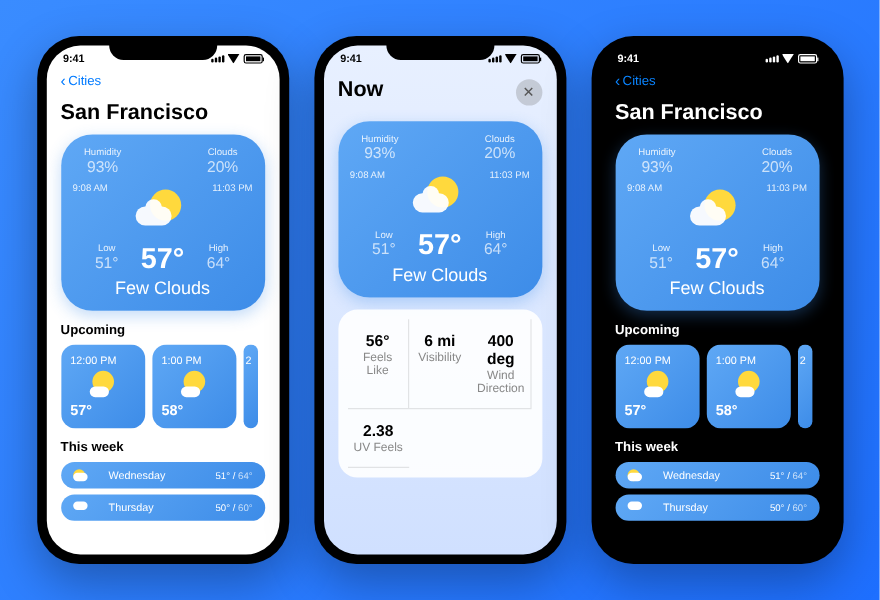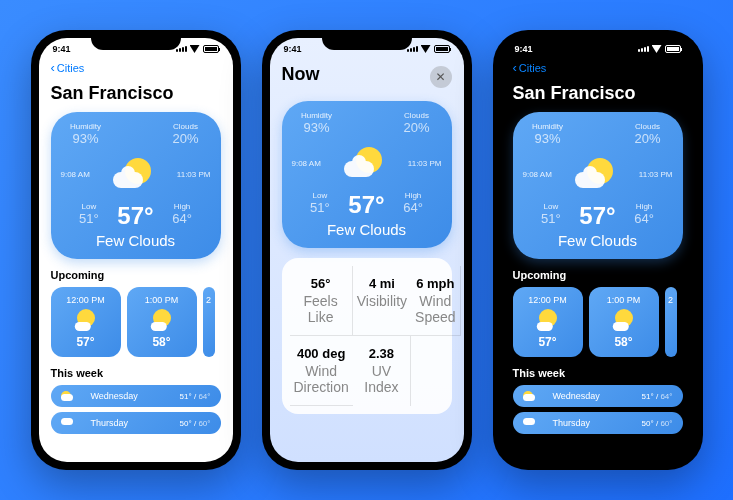--- a/index.html
+++ b/index.html
@@ -29,52 +29,52 @@
 .light .title{color:#000}
 .dark .title{color:#fff}
 .blur .title{color:#000}
 .now-hdr{display:flex;justify-content:space-between;align-items:center;margin:4px 0 8px}
 .closebtn{width:22px;height:22px;background:rgba(120,120,120,.3);border-radius:50%;display:flex;align-items:center;justify-content:center;color:#555;font-size:12px}
 .card{background:linear-gradient(135deg,#5fa8f5,#3d8ce8);border-radius:26px;padding:10px;color:#fff;box-shadow:0 4px 12px rgba(61,140,232,.3)}
 .row3{display:flex;justify-content:space-between;text-align:center}
 .stat{flex:1}
 .stat .lbl{font-size:8px;opacity:.85}
 .stat .val{font-size:13px;opacity:.7}
-.midrow{display:flex;justify-content:space-between;align-items:center;margin:6px 0}
+.midrow{display:flex;justify-content:space-between;margin:6px 0}
 .sun{width:44px;height:44px;position:relative}
 .sunbody{width:26px;height:26px;background:#ffd93d;border-radius:50%;position:absolute;right:4px;top:6px}
 .cloud{width:30px;height:16px;background:#fff;border-radius:10px;position:absolute;left:2px;bottom:8px;opacity:.95}
 .cloud::before{content:'';position:absolute;width:14px;height:14px;background:#fff;border-radius:50%;top:-6px;left:8px}
 .time{font-size:8px;opacity:.85}
 .temp{font-size:24px;font-weight:600;text-align:center}
 .cond{text-align:center;font-size:15px;margin-top:2px}
 .sect{font-size:11px;font-weight:700;margin:10px 0 6px}
 .light .sect{color:#000}
 .dark .sect{color:#fff}
 .hrow{display:flex;gap:6px;overflow:hidden}
-.hcard{background:linear-gradient(135deg,#5fa8f5,#3d8ce8);border-radius:12px;padding:8px;color:#fff;min-width:70px;text-align:center}
+.hcard{background:linear-gradient(135deg,#5fa8f5,#3d8ce8);border-radius:12px;padding:8px;color:#fff;min-width:70px;text-align:left}
 .hcard.partial{min-width:12px;padding:8px 2px}
 .hcard .ht{font-size:9px}
 .hcard .hi{margin:4px 0;position:relative;height:22px}
 .hsun{width:18px;height:18px;background:#ffd93d;border-radius:50%;margin:0 auto}
 .hcld{width:16px;height:9px;background:#fff;border-radius:6px;position:absolute;left:50%;transform:translateX(-70%);bottom:0}
 .hcard .htemp{font-size:12px;font-weight:600}
 .wrow{background:linear-gradient(135deg,#5fa8f5,#3d8ce8);border-radius:18px;padding:6px 10px;color:#fff;display:flex;justify-content:space-between;align-items:center;margin-bottom:5px;font-size:9px}
 .wrow .wl{display:flex;align-items:center;gap:16px}
 .wicon{width:14px;height:10px;position:relative}
 .wsun{width:10px;height:10px;background:#ffd93d;border-radius:50%}
 .wcld{width:12px;height:7px;background:#fff;border-radius:4px;position:absolute;left:0;bottom:0}
 .wtemp{font-size:8px}
 .wtemp .hi{opacity:.7}
 .details{background:rgba(255,255,255,.9);border-radius:16px;padding:8px;margin-top:10px;display:grid;grid-template-columns:1fr 1fr 1fr;gap:0}
 .dcell{text-align:center;padding:10px 4px;border-right:1px solid rgba(0,0,0,.1);border-bottom:1px solid rgba(0,0,0,.1)}
 .dcell:nth-child(2n){border-right:none}
 .dcell:nth-child(n+5){border-bottom:none}
 .dcell .dv{font-size:13px;font-weight:600;color:#000}
-.dcell .dl{font-size:14px;color:#888;margin-top:2px}
+.dcell .dl{font-size:10px;color:#888;margin-top:2px}
 </style>
 </head>
 <body>
 
 <div class="phone">
   <div class="notch"></div>
   <div class="screen light">
     <div class="status">
       <span>9:41</span>
       <div class="sigbat">
@@ -228,34 +228,30 @@
             </div>
         </div>
         <div class="cond">Few Clouds</div>
       </div>
       <div class="details">
         <div class="dcell">
             <div class="dv">56°</div>
             <div class="dl">Feels Like</div>
           </div>
         <div class="dcell">
-            <div class="dv">4 mi</div>
+            <div class="dv">6 mi</div>
             <div class="dl">Visibility</div>
-          </div>
-        <div class="dcell">
-            <div class="dv">6 mph</div>
-            <div class="dl">Wind Speed</div>
           </div>
         <div class="dcell">
             <div class="dv">400 deg</div>
             <div class="dl">Wind Direction</div>
           </div>
         <div class="dcell">
             <div class="dv">2.38</div>
-            <div class="dl">UV Index</div>
+            <div class="dl">UV Feels</div>
           </div>
       </div>
     </div>
   </div>
 </div>
 
 <div class="phone">
   <div class="notch"></div>
   <div class="screen dark">
     <div class="status">

